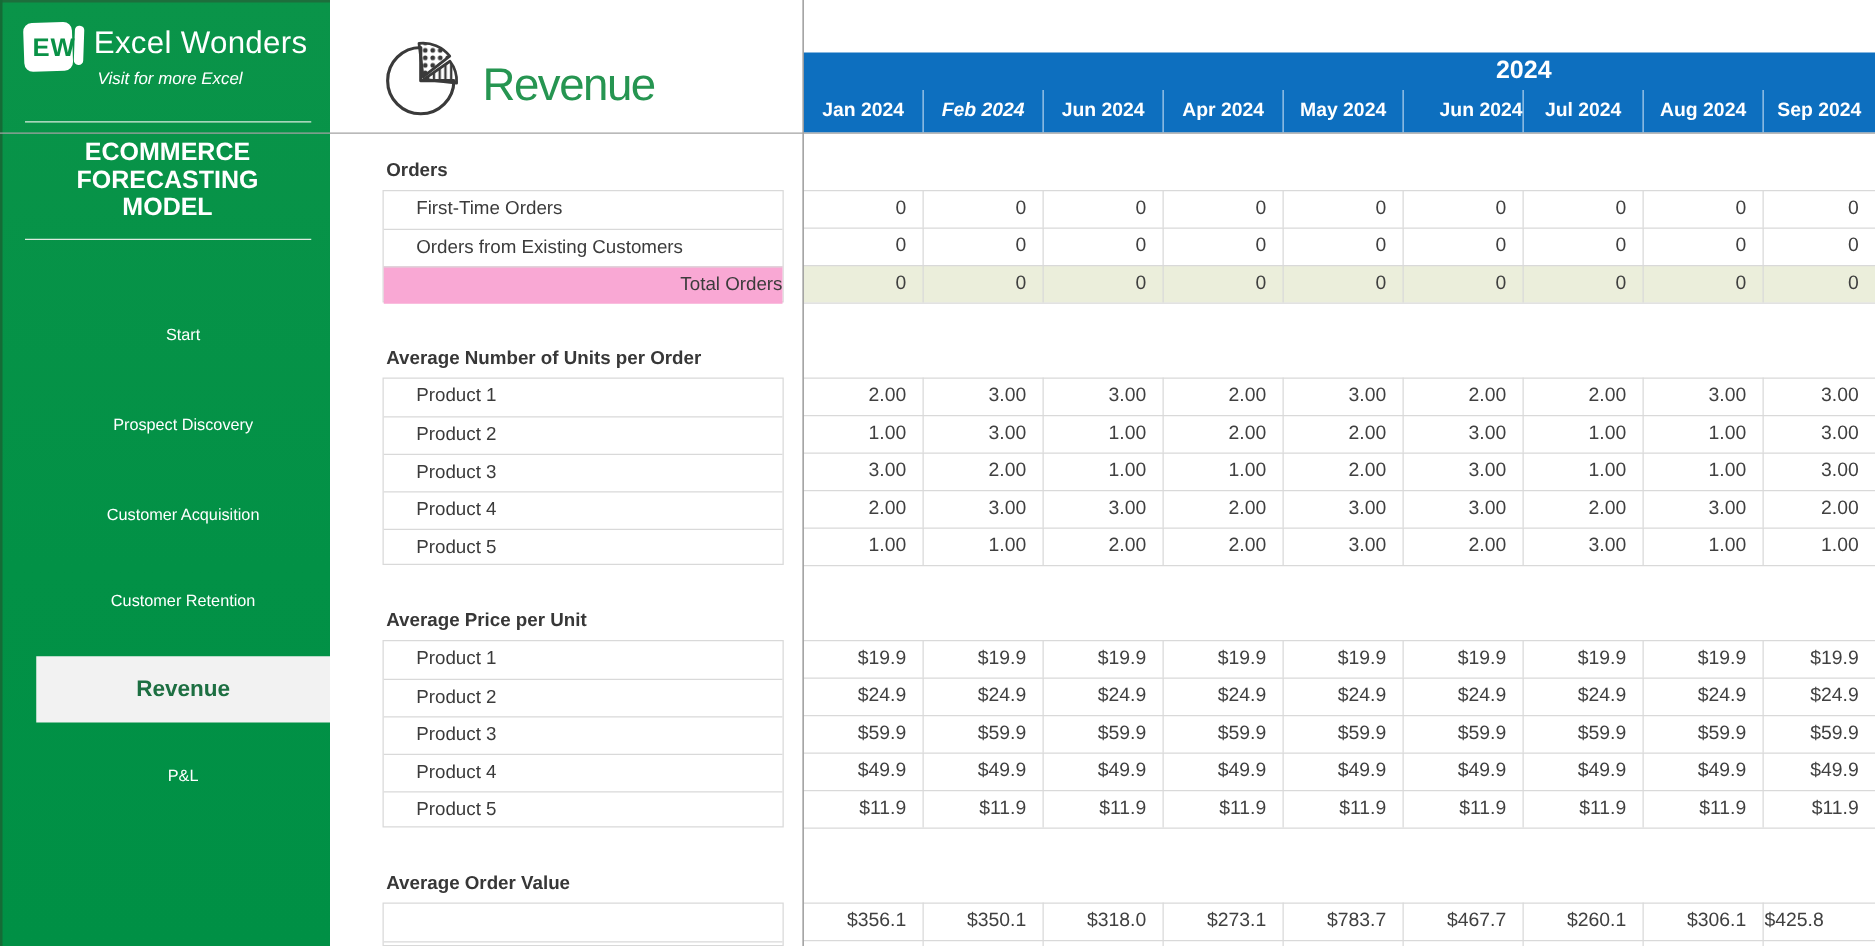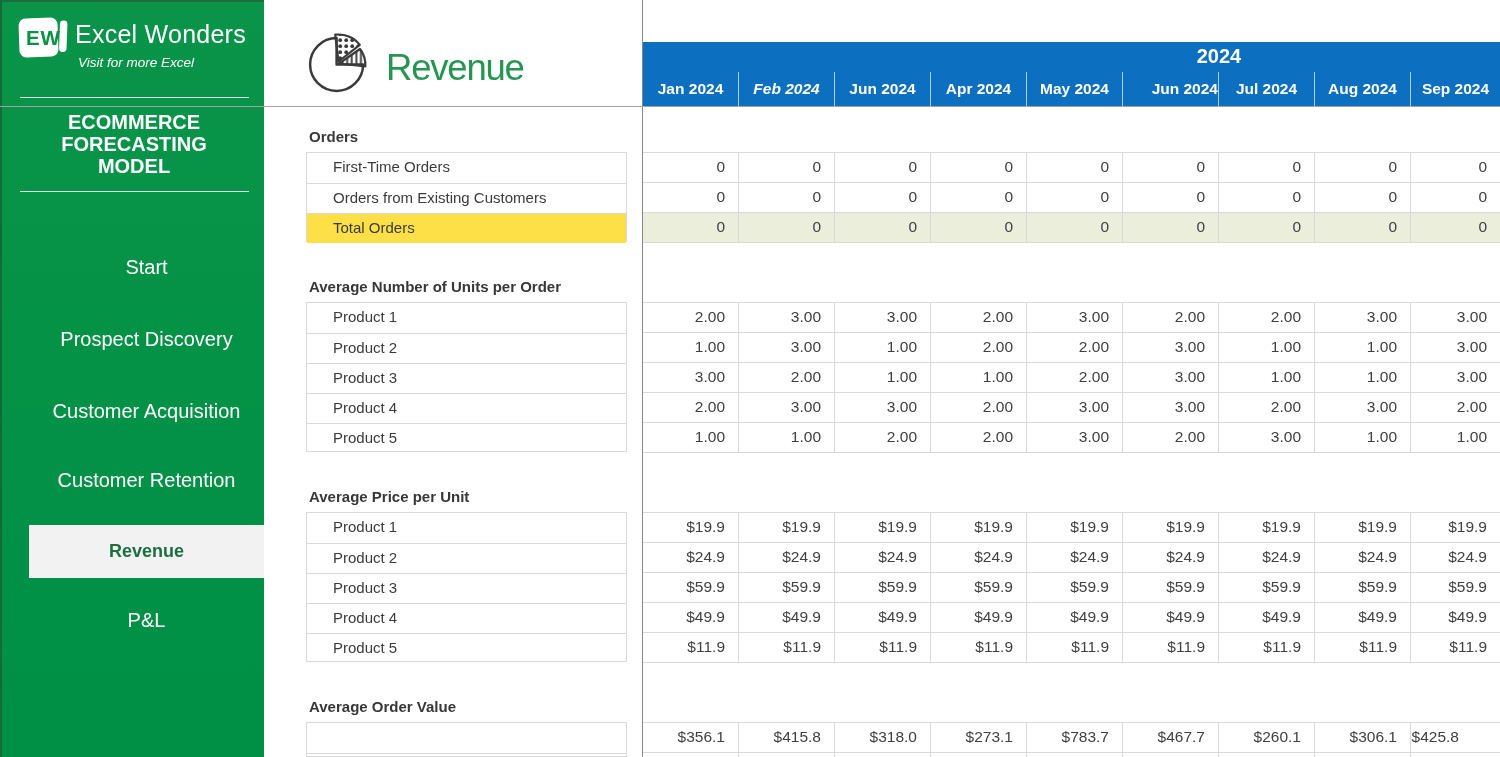--- a/index.html
+++ b/index.html
@@ -2,21 +2,21 @@
 <html><head><meta charset="utf-8">
 <style>
 * {margin:0;padding:0;box-sizing:border-box;}
 html,body {width:1500px;height:757px;overflow:hidden;}
 body {font-family:"Liberation Sans",sans-serif;background:#fff;position:relative;}
 #sidebar {position:absolute;left:0;top:0;width:264px;height:757px;background:linear-gradient(180deg,#0a9449 0%,#029146 60%,#009045 100%);}
 #sidebar .hr {position:absolute;left:20px;width:229px;height:1px;background:#dcebdf;}
 #brandname {position:absolute;left:75px;top:20px;color:#fff;font-size:25px;letter-spacing:.25px;}
 #tagline {position:absolute;left:78px;top:54px;height:18px;line-height:18px;color:#fff;font-size:13.5px;font-style:italic;}
 #modtitle {position:absolute;left:2px;top:111px;width:264px;text-align:center;color:#fff;font-weight:bold;font-size:20px;line-height:22px;}
-.nav {position:absolute;left:29px;width:235px;height:53px;line-height:53px;text-align:center;color:#fff;font-size:20px;}
+.nav {position:absolute;left:29px;width:235px;height:53px;line-height:53px;text-align:center;color:#fff;font-size:13px;}
 .nav.sel {background:#f2f2f2;color:#1d6f42;font-weight:bold;font-size:18px;}
 #vline {position:absolute;left:642px;top:0;width:1px;height:757px;background:#888;}
 #hline {position:absolute;left:0;top:106px;width:1500px;height:1px;background:#a3a3a3;z-index:5;}
 #pagetitle {position:absolute;left:386px;top:46.5px;font-size:36.5px;letter-spacing:-1.2px;color:#269551;}
 #bluehead {position:absolute;left:643px;top:42px;width:857px;height:64px;background:#0d6fbf;color:#fff;font-weight:bold;}
 #y2024 {position:absolute;left:0;top:3px;width:1152px;text-align:center;font-size:20px;}
 .mc {position:absolute;top:30px;height:34px;line-height:34px;text-align:center;font-size:15.5px;}
 .sh {position:absolute;left:309px;top:0;height:30px;line-height:30px;font-weight:bold;font-size:15px;color:#373737;}
 .lb {position:absolute;left:306px;width:321px;border:1px solid #d9d9d9;}
 .li {position:absolute;left:0;width:319px;height:30px;line-height:28px;padding-left:26px;font-size:15px;color:#3b3b3b;}
@@ -175,21 +175,21 @@
     <div class="dc" style="left:192px;width:96px;border-right:1px solid #d9d9d9;">$11.9</div>
     <div class="dc" style="left:288px;width:96px;border-right:1px solid #d9d9d9;">$11.9</div>
     <div class="dc" style="left:384px;width:96px;border-right:1px solid #d9d9d9;">$11.9</div>
     <div class="dc" style="left:480px;width:96px;border-right:1px solid #d9d9d9;">$11.9</div>
     <div class="dc" style="left:576px;width:96px;border-right:1px solid #d9d9d9;">$11.9</div>
     <div class="dc" style="left:672px;width:96px;border-right:1px solid #d9d9d9;">$11.9</div>
     <div class="dc" style="left:768px;width:89px;">$11.9</div>
   </div>
 <div class="dr" style="top:722px;">
     <div class="dc" style="left:0px;width:96px;border-right:1px solid #d9d9d9;">$356.1</div>
-    <div class="dc" style="left:96px;width:96px;border-right:1px solid #d9d9d9;">$415.8</div>
+    <div class="dc" style="left:96px;width:96px;border-right:1px solid #d9d9d9;">$350.1</div>
     <div class="dc" style="left:192px;width:96px;border-right:1px solid #d9d9d9;">$318.0</div>
     <div class="dc" style="left:288px;width:96px;border-right:1px solid #d9d9d9;">$273.1</div>
     <div class="dc" style="left:384px;width:96px;border-right:1px solid #d9d9d9;">$783.7</div>
     <div class="dc" style="left:480px;width:96px;border-right:1px solid #d9d9d9;">$467.7</div>
     <div class="dc" style="left:576px;width:96px;border-right:1px solid #d9d9d9;">$260.1</div>
     <div class="dc" style="left:672px;width:96px;border-right:1px solid #d9d9d9;">$306.1</div>
     <div class="dc" style="left:740px;width:89px;">$425.8</div>
   </div>
 <div class="hl" style="top:152px;"></div>
 <div class="hl" style="top:182px;"></div>
@@ -213,21 +213,21 @@
 <div style="position:absolute;left:834px;top:752px;width:1px;height:5px;background:#d9d9d9;"></div>
 <div style="position:absolute;left:930px;top:752px;width:1px;height:5px;background:#d9d9d9;"></div>
 <div style="position:absolute;left:1026px;top:752px;width:1px;height:5px;background:#d9d9d9;"></div>
 <div style="position:absolute;left:1122px;top:752px;width:1px;height:5px;background:#d9d9d9;"></div>
 <div style="position:absolute;left:1218px;top:752px;width:1px;height:5px;background:#d9d9d9;"></div>
 <div style="position:absolute;left:1314px;top:752px;width:1px;height:5px;background:#d9d9d9;"></div>
 <div style="position:absolute;left:1410px;top:752px;width:1px;height:5px;background:#d9d9d9;"></div>
 <div class="lb" style="top:152px;height:90px;border-bottom:1px solid #d9d9d9;">
     <div class="li" style="top:0px;">First-Time Orders</div>
     <div class="li" style="top:30px;border-top:1px solid #d9d9d9;">Orders from Existing Customers</div>
-    <div class="li" style="top:60px;border-top:1px solid #d9d9d9;background:#fde047;">Total Orders</div>
+    <div class="li" style="top:60px;border-top:1px solid #d9d9d9;background:#f9a8d4;text-align:right;">Total Orders</div>
   </div>
 <div class="lb" style="top:302px;height:150px;border-bottom:1px solid #d9d9d9;">
     <div class="li" style="top:0px;">Product 1</div>
     <div class="li" style="top:30px;border-top:1px solid #d9d9d9;">Product 2</div>
     <div class="li" style="top:60px;border-top:1px solid #d9d9d9;">Product 3</div>
     <div class="li" style="top:90px;border-top:1px solid #d9d9d9;">Product 4</div>
     <div class="li" style="top:120px;border-top:1px solid #d9d9d9;">Product 5</div>
   </div>
 <div class="lb" style="top:512px;height:150px;border-bottom:1px solid #d9d9d9;">
     <div class="li" style="top:0px;">Product 1</div>

